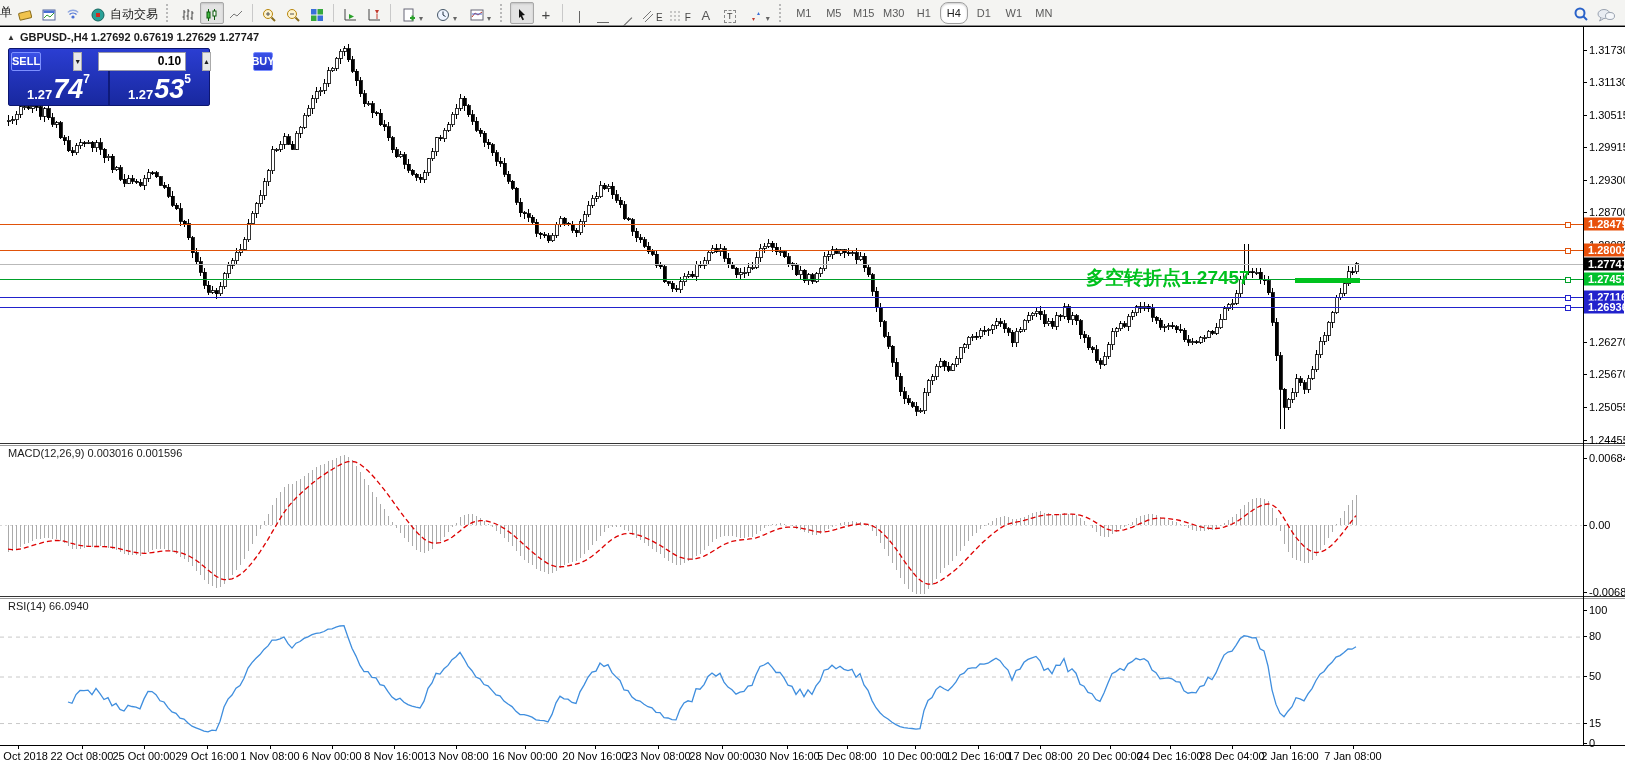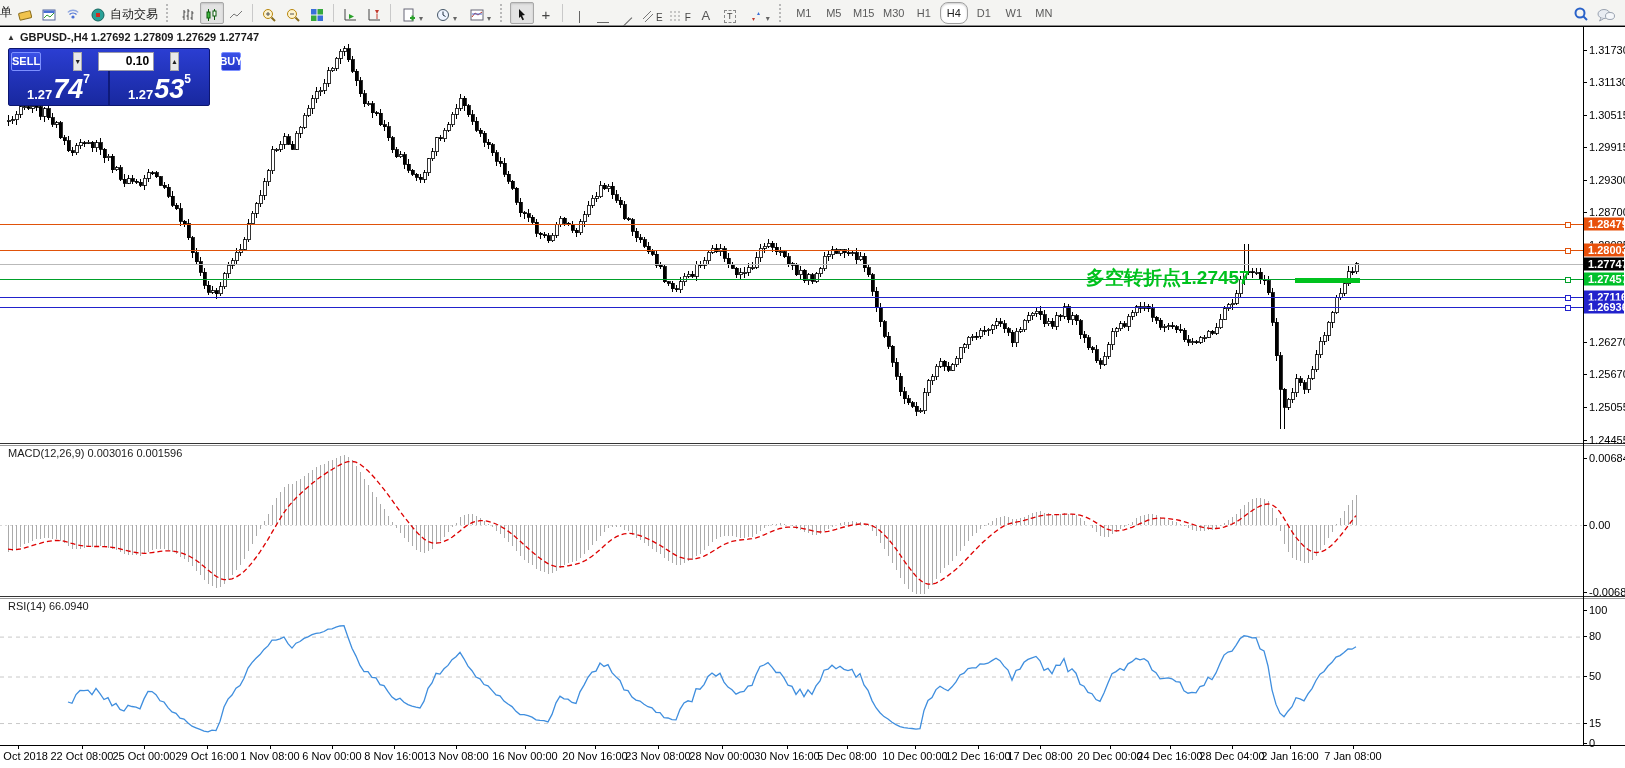--- a/index.html
+++ b/index.html
@@ -35,21 +35,21 @@
   .trade-panel{position:absolute;top:48px;left:8px;width:202px;height:58px;z-index:6;
      background:linear-gradient(#2b3ed2,#18289f);border:1px solid #0d1670;border-radius:2px;
      box-sizing:border-box;color:#fff;}
   .tp-row1{display:flex;align-items:center;height:22px;padding:2px 2px 0 2px;box-sizing:border-box;gap:16px;}
   .tp-btn{height:19px;border:1px solid #7d90ff;background:linear-gradient(#3c52e8,#2336c9);
           color:#fff;font-size:11px;font-weight:bold;display:flex;align-items:center;justify-content:center;
           border-radius:2px;box-sizing:border-box;}
   .tp-sell{width:44px;} .tp-buy{width:20px;margin-left:10px;}
   .tp-spin{width:14px;height:19px;background:#e9e9e9;border:1px solid #aaa;color:#222;font-size:7px;
            display:flex;align-items:center;justify-content:center;box-sizing:border-box;}
-  .tp-vol{width:56px;height:19px;background:#fff;color:#000;font-size:12px;font-weight:bold;
+  .tp-vol{width:88px;height:19px;background:#fff;color:#000;font-size:12px;font-weight:bold;
           text-align:right;border:1px solid #99a;box-sizing:border-box;padding:0 4px;font-family:inherit;}
   .tp-row2{display:flex;height:34px;}
   .tp-price{flex:1;display:flex;align-items:flex-end;justify-content:center;padding-bottom:3px;}
   .tp-price .pre{font-size:13px;font-weight:bold;line-height:14px;margin-right:1px;}
   .tp-price .big{font-size:27px;font-weight:bold;line-height:26px;letter-spacing:0;font-style:italic;}
   .tp-price .sup{font-size:12px;font-weight:bold;align-self:flex-start;margin-top:1px;}
   .tp-div{width:2px;background:#0e1a7a;}
 </style>
 </head>
 <body>
@@ -1399,21 +1399,21 @@
         <text x="1290" y="734" fill="#000" text-anchor="middle">2 Jan 16:00</text>
         <line x1="1353.5" y1="719" x2="1353.5" y2="723" stroke="#000" shape-rendering="crispEdges"></line>
         <text x="1353" y="734" fill="#000" text-anchor="middle">7 Jan 08:00</text>
       </g>
       <text x="8" y="431" fill="#1a1a1a" font-size="11" font-family="&quot;Liberation Sans&quot;,&quot;DejaVu Sans&quot;,sans-serif">MACD(12,26,9) 0.003016 0.001596</text>
       <text x="8" y="584" fill="#1a1a1a" font-size="11" font-family="&quot;Liberation Sans&quot;,&quot;DejaVu Sans&quot;,sans-serif">RSI(14) 66.0940</text>
     </svg>
 
   <div class="chart-header">
     <span class="tri">▲</span>
-    <span>GBPUSD-,H4 1.27692 1.27809 1.27629 1.27747</span>
+    <span>GBPUSD-,H4 1.27692 0.67619 1.27629 1.27747</span>
   </div>
 
   <div class="trade-panel">
     <div class="tp-row1">
       <div class="tp-btn tp-sell">SELL</div>
       <div style="flex:1"></div>
       <div class="tp-spin">▼</div>
       <input class="tp-vol" readonly="" value="0.10" style="">
       <div class="tp-spin">▲</div>
       <div style="flex:1"></div>

